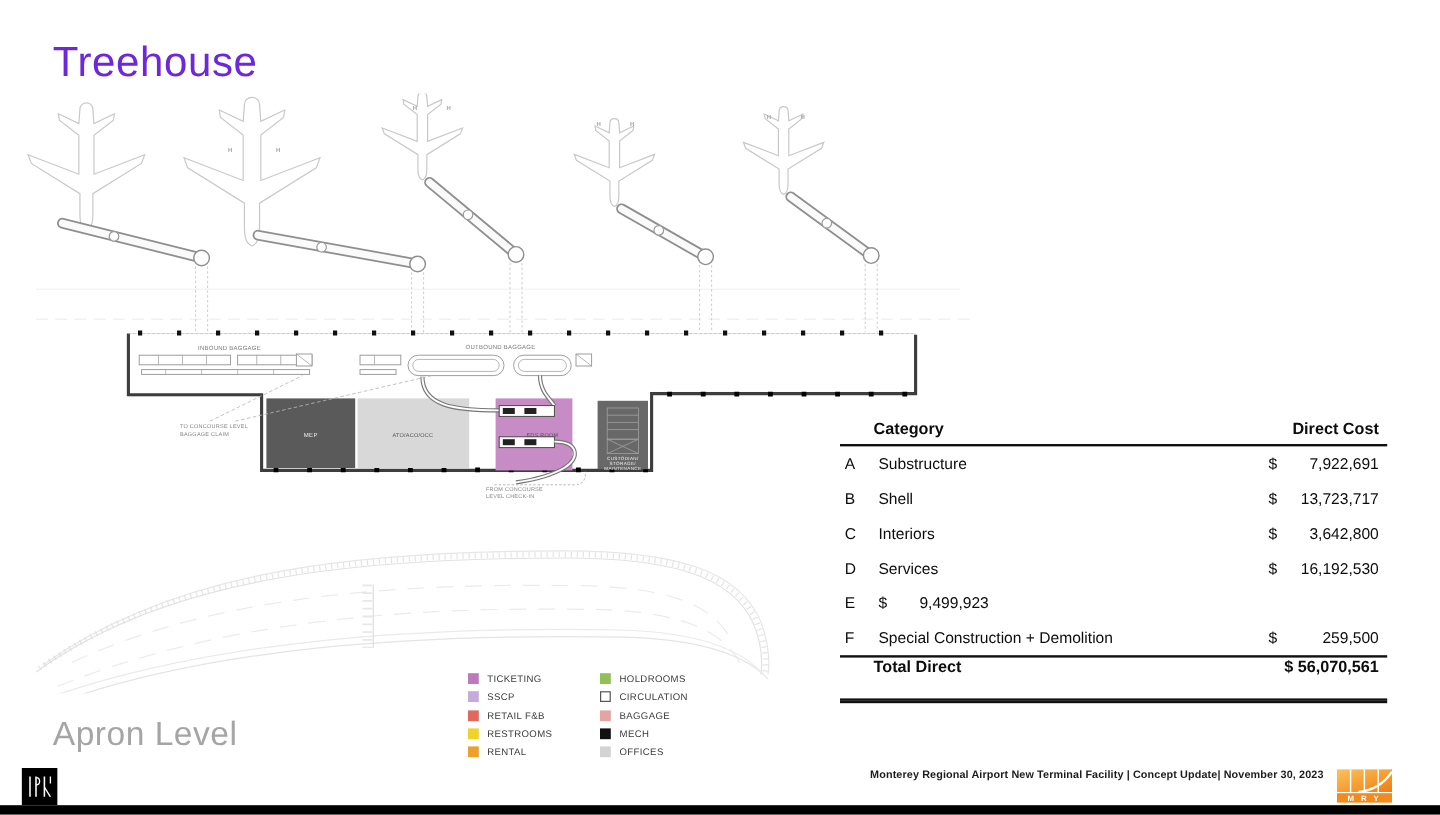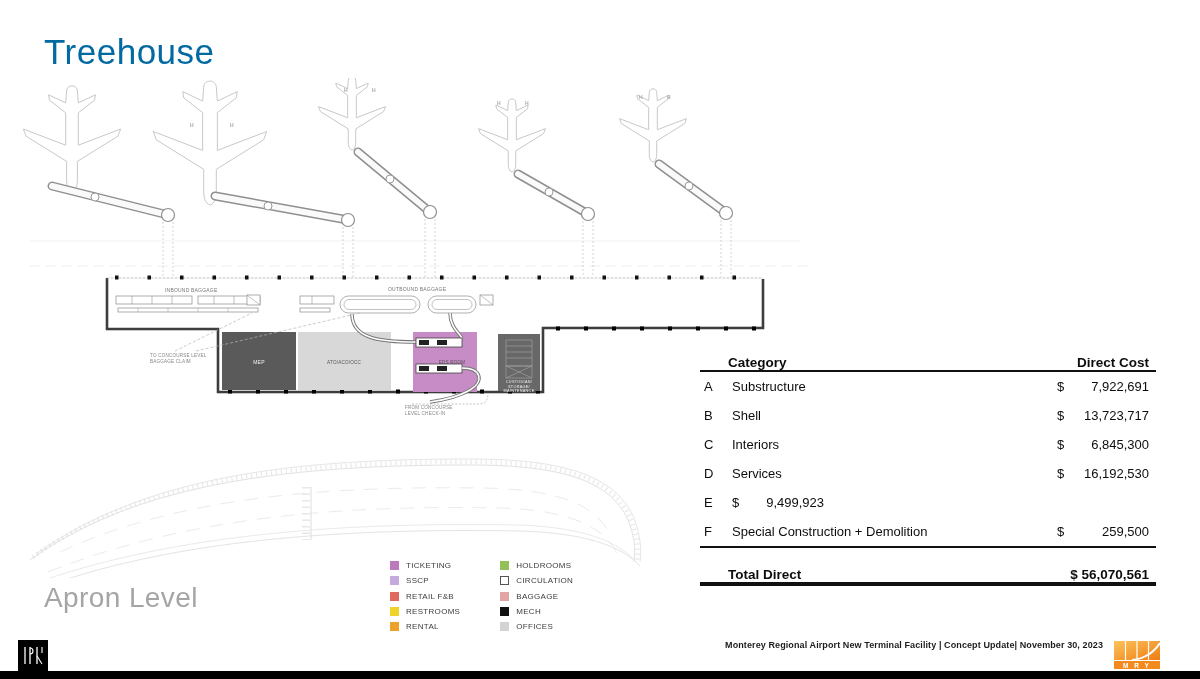--- a/index.html
+++ b/index.html
@@ -2,22 +2,22 @@
 <html><head>
 <meta charset="utf-8">
 <style>
   html,body{margin:0;padding:0;}
   body{
     width:1200px;height:679px;position:relative;overflow:hidden;
     background:#ffffff;font-family:"Liberation Sans", sans-serif;
   }
   
   .slide-title{position:absolute;left:44px;top:32px;font-size:35px;font-weight:400;
-    color:#0369a1;letter-spacing:.5px;}
-  .level-label{position:absolute;left:44px;top:582px;font-size:28px;font-weight:400;
+    color:#6d28d9;letter-spacing:.5px;}
+  .level-label{position:absolute;left:44px;top:596px;font-size:28px;font-weight:400;
     color:#a5a5a5;letter-spacing:.4px;}
   
   .plan-wrap{position:absolute;left:10px;top:78px;width:800px;height:500px;}
   .tube-outer{stroke:#8f8f8f;stroke-width:9;stroke-linecap:round;}
   .tube-inner{stroke:#fafafa;stroke-width:6;stroke-linecap:round;}
   .tube-cap{fill:#ffffff;stroke:#8f8f8f;stroke-width:1.2;}
   .tube-joint{fill:#ffffff;stroke:#9a9a9a;stroke-width:1;}
   .guide{stroke:#c2c2c2;stroke-width:.7;stroke-dasharray:2 2;}
   .wall{stroke:#3d3d3d;stroke-width:2.6;fill:none;}
   .belt{fill:#ffffff;stroke:#999999;stroke-width:.8;}
@@ -28,30 +28,30 @@
   .hmark{font-size:5px;fill:#a8a8a8;font-weight:bold;}
   
   .legend{position:absolute;left:390px;top:561px;display:flex;gap:40px;}
   .legend-col{display:flex;flex-direction:column;}
   .legend-item{display:flex;align-items:flex-start;height:9px;margin-bottom:6.3px;}
   .legend-swatch{width:9px;height:9px;flex:0 0 9px;}
   .swatch-outline{border:1px solid #555;box-sizing:border-box;}
   .legend-label{font-size:8px;color:#3c3c3c;margin-left:7px;letter-spacing:.3px;}
   
   .cost-table{position:absolute;left:700px;top:344px;width:456px;color:#0d0d0d;}
-  .ct-header{display:flex;align-items:flex-end;height:26px;font-weight:bold;font-size:13.5px;
+  .ct-header{display:flex;align-items:center;height:26px;font-weight:bold;font-size:13.5px;
     border-bottom:2px solid #111;padding-right:7px;}
   .ct-header .ct-cat{margin-left:28px;}
   .ct-header .ct-cost{margin-left:auto;}
   .ct-row{display:flex;align-items:center;height:29px;font-size:13px;padding-right:7px;}
   .ct-code{width:28px;padding-left:4px;}
   .ct-name{flex:1;}
   .ct-amt{width:92px;display:flex;justify-content:space-between;}
   .ct-sep{border-top:2px solid #111;}
-  .ct-total{display:flex;align-items:flex-end;height:34px;font-weight:bold;font-size:13.5px;
+  .ct-total{display:flex;align-items:flex-start;height:34px;font-weight:bold;font-size:13.5px;
     padding-right:7px;}
   .ct-total.last{height:36px;}
   .ct-total .ct-tlabel{margin-left:28px;}
   .ct-total .ct-tamt{margin-left:auto;}
   
   .footer-text{position:absolute;right:97px;top:640px;font-size:9px;font-weight:bold;
     color:#1c1c1c;letter-spacing:.1px;}
   .bottom-bar{position:absolute;left:0;bottom:0;width:1200px;height:8px;background:#000;}
   .firm-logo{position:absolute;left:18px;top:640px;width:30px;height:31px;}
   .mry-logo{position:absolute;left:1114px;top:641px;width:46px;height:28px;}
@@ -303,21 +303,21 @@
     <span class="ct-amt">
         <span>$</span>
         <span>13,723,717</span>
       </span>
   </div>
   <div class="ct-row">
     <span class="ct-code">C</span>
     <span class="ct-name">Interiors</span>
     <span class="ct-amt">
         <span>$</span>
-        <span>6,845,300</span>
+        <span>3,642,800</span>
       </span>
   </div>
   <div class="ct-row">
     <span class="ct-code">D</span>
     <span class="ct-name">Services</span>
     <span class="ct-amt">
         <span>$</span>
         <span>16,192,530</span>
       </span>
   </div>

